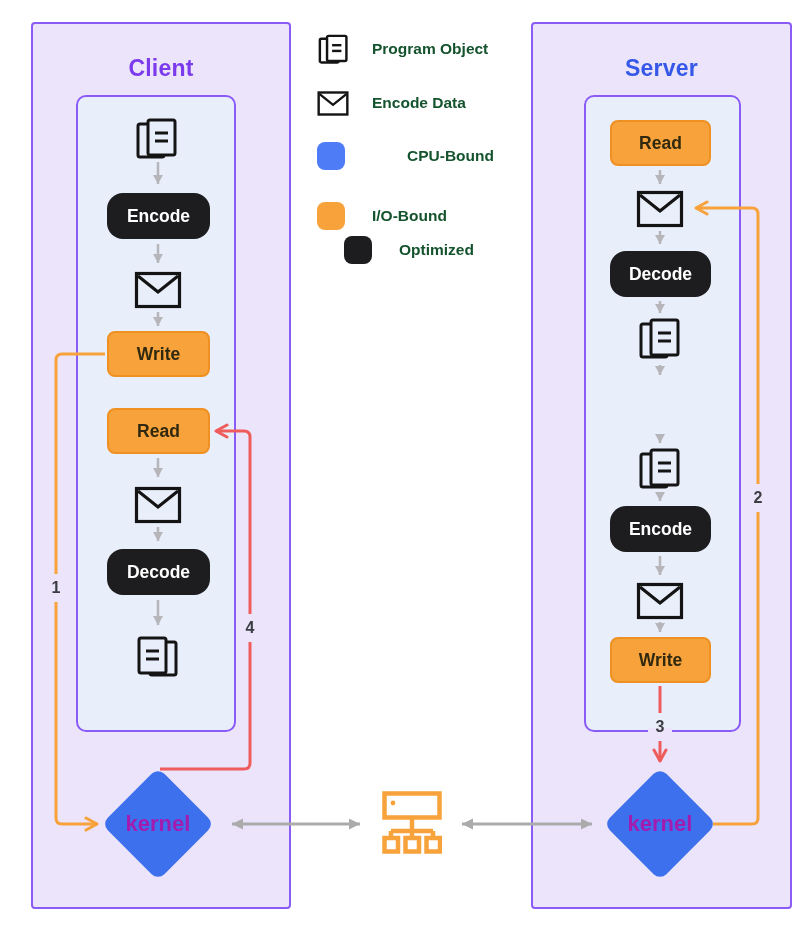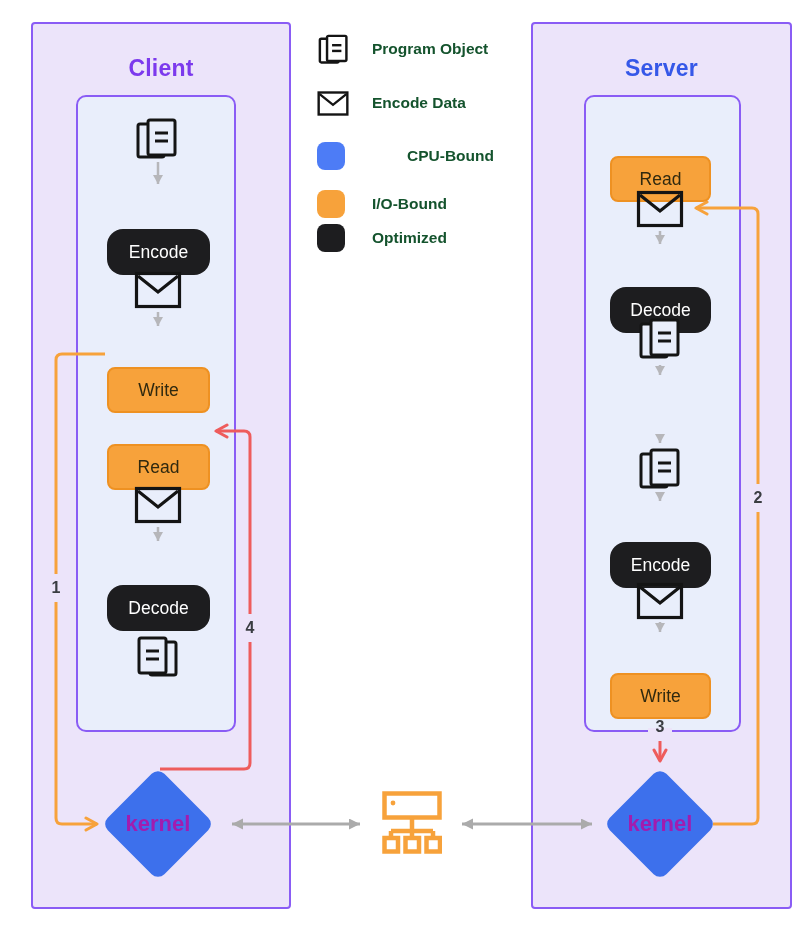--- a/index.html
+++ b/index.html
@@ -14,21 +14,21 @@
     position:absolute; width:100%; text-align:center; top:31px;
     font-size:23px; font-weight:bold; letter-spacing:.2px;
   }
   .title-client{color:#7c3aed;text-align:center;}
   .title-server{color:#3558e8;}
   .inner-panel{
     position:absolute; background:#e9eefb; border:2.5px solid #8a5cf5; border-radius:10px;
   }
   .node{
     position:absolute; display:flex; align-items:center; justify-content:center;
-    font-weight:normal; font-size:17.5px; box-sizing:border-box;margin-top:36px;
+    font-weight:bold; font-size:17.5px; box-sizing:border-box;
   }
   .node-black{background:#1d1d1f; color:#ffffff; border-radius:16px;}
   .node-orange{background:#f7a23b; color:#30290f; border:2px solid #ee9122; border-radius:8px;}
   .node-pill{background:#4f6cf6; color:#ffffff; border:3px solid #8a5cf5; border-radius:26px;}
   .icon-node{position:absolute;}
   .mirror{transform:scaleX(-1);}
   .diamond-wrap{position:absolute; width:80px; height:80px;}
   .diamond{
     position:absolute; left:0; top:0; width:80px; height:80px;
     background:#3d70ec; border-radius:9px; transform:rotate(45deg);
@@ -237,27 +237,27 @@
         </svg>
       </div>
       <span class="legend-label">Encode Data</span>
     </div>
     <div class="legend-row" style="top:110px;gap:35px;">
       <div class="legend-icon-box">
           <div class="swatch swatch-blue"></div>
         </div>
       <span class="legend-label">CPU-Bound</span>
     </div>
-    <div class="legend-row" style="top:158px;">
+    <div class="legend-row" style="top:170px;">
       <div class="legend-icon-box">
           <div class="swatch swatch-orange"></div>
         </div>
       <span class="legend-label">I/O-Bound</span>
     </div>
-    <div class="legend-row" style="top:192px;">
+    <div class="legend-row" style="top:204px;margin-left:27px;">
       <div class="legend-icon-box">
           <div class="swatch swatch-black"></div>
         </div>
       <span class="legend-label">Optimized</span>
     </div>
   </div>
 
 </div>
 
 </body></html>

